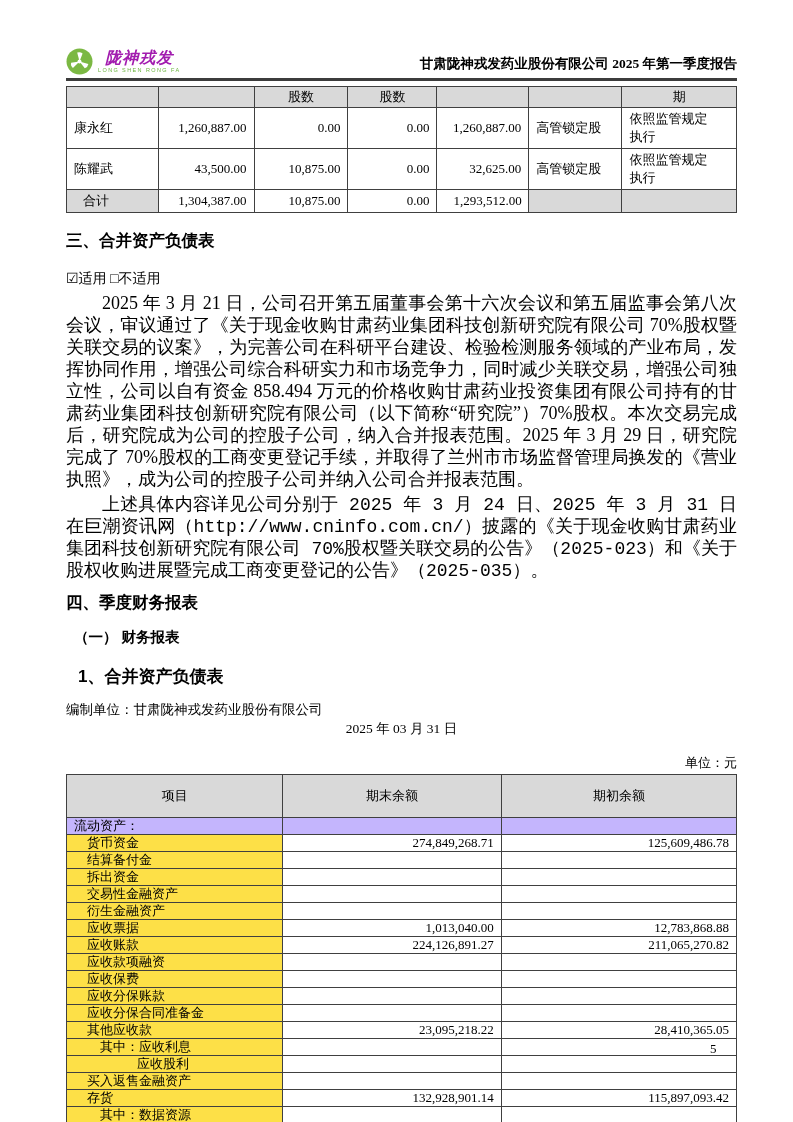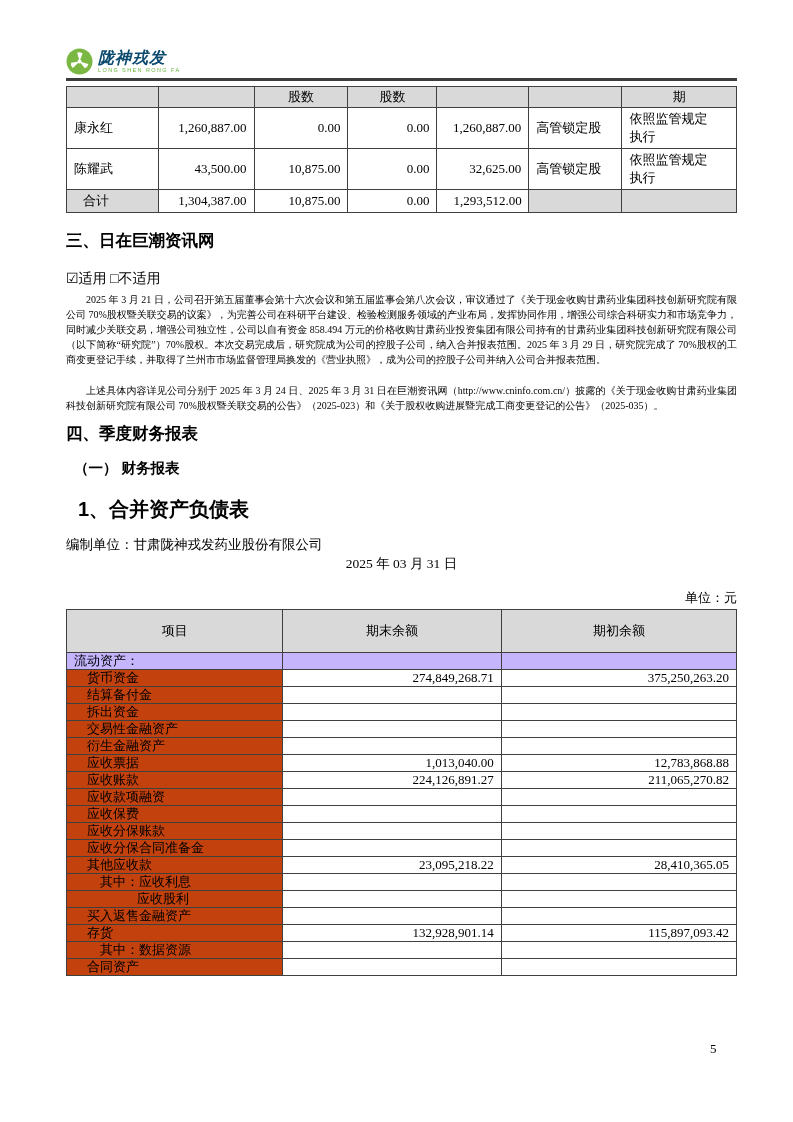--- a/index.html
+++ b/index.html
@@ -9,57 +9,57 @@
     position: relative; width: 793px; height: 1122px; margin: 0 auto;
     background: #fff; overflow: hidden;
     padding: 44px 56px 0 66px;
   }
   
   .hdr { display: flex; justify-content: space-between; align-items: flex-end; height: 31px; }
   .logo { display: flex; align-items: center; gap: 5px; }
   .logo svg { display: block; }
   .brand { display: flex; flex-direction: column; line-height: 1; }
   .brand-cn { font-family: "Liberation Sans", "DejaVu Sans", sans-serif; font-weight: bold;
-              font-style: italic; font-size: 16px; color: #0c4a6e; letter-spacing: 1px; }
+              font-style: italic; font-size: 16px; color: #a21caf; letter-spacing: 1px; text-align: center; }
   .brand-en { font-family: "Liberation Sans", "DejaVu Sans", sans-serif; font-size: 5.5px;
               color: #6ab43e; letter-spacing: 1.4px; margin-top: 2px; }
   .rpt-title { font-size: 13.5px; font-weight: bold; padding-bottom: 2px; }
   .hdr-rule { height: 2.5px; background: #3c3c3c; margin-top: 3px; }
   
   table { width: 100%; border-collapse: collapse; table-layout: fixed; font-size: 13px; }
   th, td { border: 1px solid #404040; vertical-align: middle; overflow: hidden; }
   .grey { background: #d9d9d9; }
   
   .lt { margin-top: 5px; }
   .lt th { background: #d9d9d9; font-weight: normal; height: 19px; padding: 1px 7px; text-align: center; }
   .lt td { padding: 2px 7px; }
   .lt tr.data td { height: 35px; }
   .lt tr.total td { height: 19px; padding-left: 16px; }
   .lt td.num { text-align: right; }
   .lt td:last-child { padding-right: 16px; }
   
   .h1 { font-family: "Liberation Sans", "DejaVu Sans", sans-serif; font-weight: bold;
         font-size: 16.5px; margin-top: 17px; }
   .applicable { font-size: 14px; margin-top: 18px; }
-  .para { font-size: 10px; line-height: 15px; text-align: justify; text-indent: 2em; margin-top: 4px; }
-  .para:last-of-type { margin-top: 16px; }
+  .para { font-size: 18px; line-height: 22px; text-align: justify; text-indent: 2em; margin-top: 4px; }
+  .para:last-of-type { margin-top: 4px; font-family: Liberation Mono, monospace; }
   .h1b { font-family: Liberation Mono, monospace; font-weight: bold;
          font-size: 16.5px; margin-top: 10px; }
   .h2 { font-family: "Liberation Sans", "DejaVu Sans", sans-serif; font-weight: bold;
         font-size: 14.5px; margin-top: 14px; padding-left: 8px; }
   .h3 { font-family: "Liberation Sans", "DejaVu Sans", sans-serif; font-weight: bold;
-        font-size: 20px; margin-top: 18px; padding-left: 12px; }
+        font-size: 17px; margin-top: 18px; padding-left: 12px; }
   .prepared { font-size: 13.5px; margin-top: 13px; }
   .dateline { font-size: 13.5px; text-align: center; margin-top: 1px; }
   .unitline { font-size: 13px; text-align: right; margin-top: 16px; }
   
   .bs { margin-top: 2px; }
   .bs th { background: #d9d9d9; font-weight: normal; text-align: center; height: 19px; padding: 12px 7px; }
   .bs td { height: 17px; padding: 0 7px; line-height: 1.2; }
-  .bs td.lab { background: #c2410c; }
+  .bs td.lab { background: #fde047; }
   .bs tr.allgrey td { background: #c4b5fd; }
   .bs td.val { text-align: right; }
   .bs td.i0 { padding-left: 7px; }
   .bs td.i1 { padding-left: 20px; }
   .bs td.i2 { padding-left: 33px; }
   .bs td.i3 { padding-left: 70px; }
   .pagenum { position: absolute; top: 1041px; left: 710px; font-size: 13px; }
 </style>
 </head>
 <body>
@@ -75,20 +75,21 @@
           <path fill="#ffffff" d="M13.5 13.5 L11.2 4.6 Q14.2 3.4 16.6 5.6 Z" transform="rotate(120 13.5 13.5)"></path>
           <path fill="#ffffff" d="M13.5 13.5 L11.2 4.6 Q14.2 3.4 16.6 5.6 Z" transform="rotate(240 13.5 13.5)"></path>
           <circle cx="13.5" cy="13.5" r="2" fill="#ffffff"></circle>
         </svg>
       </span>
       <div class="brand">
         <span class="brand-cn">陇神戎发</span>
         <span class="brand-en">LONG SHEN RONG FA</span>
       </div>
     </div>
+    <div class="rpt-title">甘肃陇神戎发药业股份有限公司 2025 年第一季度报告</div>
   </div>
   <div class="hdr-rule"></div>
 
   <table class="lt">
     <colgroup>
         <col style="width:13.7%">
         <col style="width:14.3%">
         <col style="width:14.0%">
         <col style="width:13.3%">
     <col style="width:13.7%">
@@ -128,21 +129,21 @@
       <td class="num">1,304,387.00</td>
       <td class="num">10,875.00</td>
       <td class="num">0.00</td>
       <td class="num">1,293,512.00</td>
       <td class="grey"></td>
       <td class="grey"></td>
     </tr>
   </tbody>
     </table>
 
-  <div class="h1">三、日在巨潮资讯网</div>
+  <div class="h1">三、合并资产负债表</div>
   <div class="applicable">☑适用 □不适用</div>
   <p class="para">2025 年 3 月 21 日，公司召开第五届董事会第十六次会议和第五届监事会第八次会议，审议通过了《关于现金收购甘肃药业集团科技创新研究院有限公司 70%股权暨关联交易的议案》，为完善公司在科研平台建设、检验检测服务领域的产业布局，发挥协同作用，增强公司综合科研实力和市场竞争力，同时减少关联交易，增强公司独立性，公司以自有资金 858.494 万元的价格收购甘肃药业投资集团有限公司持有的甘肃药业集团科技创新研究院有限公司（以下简称“研究院”）70%股权。本次交易完成后，研究院成为公司的控股子公司，纳入合并报表范围。2025 年 3 月 29 日，研究院完成了 70%股权的工商变更登记手续，并取得了兰州市市场监督管理局换发的《营业执照》，成为公司的控股子公司并纳入公司合并报表范围。</p>
   <p class="para">上述具体内容详见公司分别于 2025 年 3 月 24 日、2025 年 3 月 31 日在巨潮资讯网（http://www.cninfo.com.cn/）披露的《关于现金收购甘肃药业集团科技创新研究院有限公司 70%股权暨关联交易的公告》（2025-023）和《关于股权收购进展暨完成工商变更登记的公告》（2025-035）。</p>
 
   <div class="h1b">四、季度财务报表</div>
   <div class="h2">（一） 财务报表</div>
   <div class="h3">1、合并资产负债表</div>
   <div class="prepared">编制单位：甘肃陇神戎发药业股份有限公司</div>
   <div class="dateline">2025 年 03 月 31 日</div>
   <div class="unitline">单位：元</div>
@@ -160,21 +161,21 @@
       <th>期初余额</th>
     </tr>
     <tr class="allgrey">
       <td class="lab i0">流动资产：</td>
       <td class="val"></td>
       <td class="val"></td>
     </tr>
     <tr>
       <td class="lab i1">货币资金</td>
       <td class="val">274,849,268.71</td>
-      <td class="val">375,250,263.20</td>
+      <td class="val">125,609,486.78</td>
     </tr>
     <tr>
       <td class="lab i1">结算备付金</td>
       <td class="val"></td>
       <td class="val"></td>
     </tr>
     <tr>
       <td class="lab i1">拆出资金</td>
       <td class="val"></td>
       <td class="val"></td>

